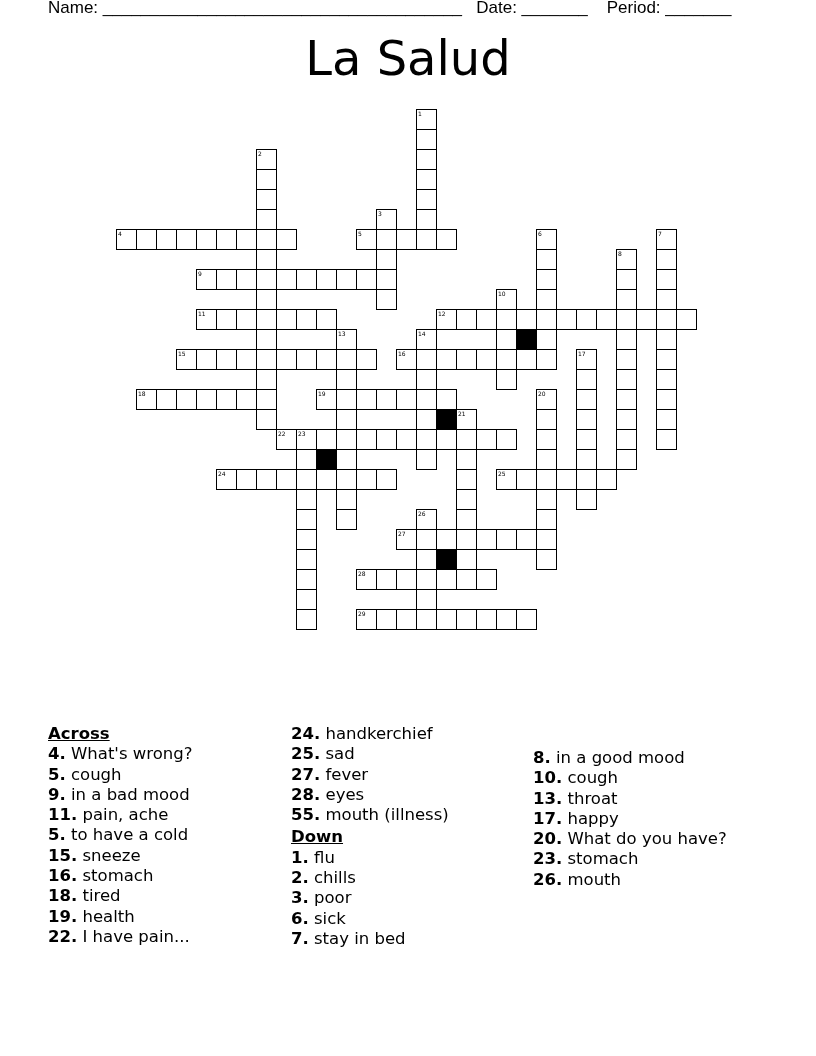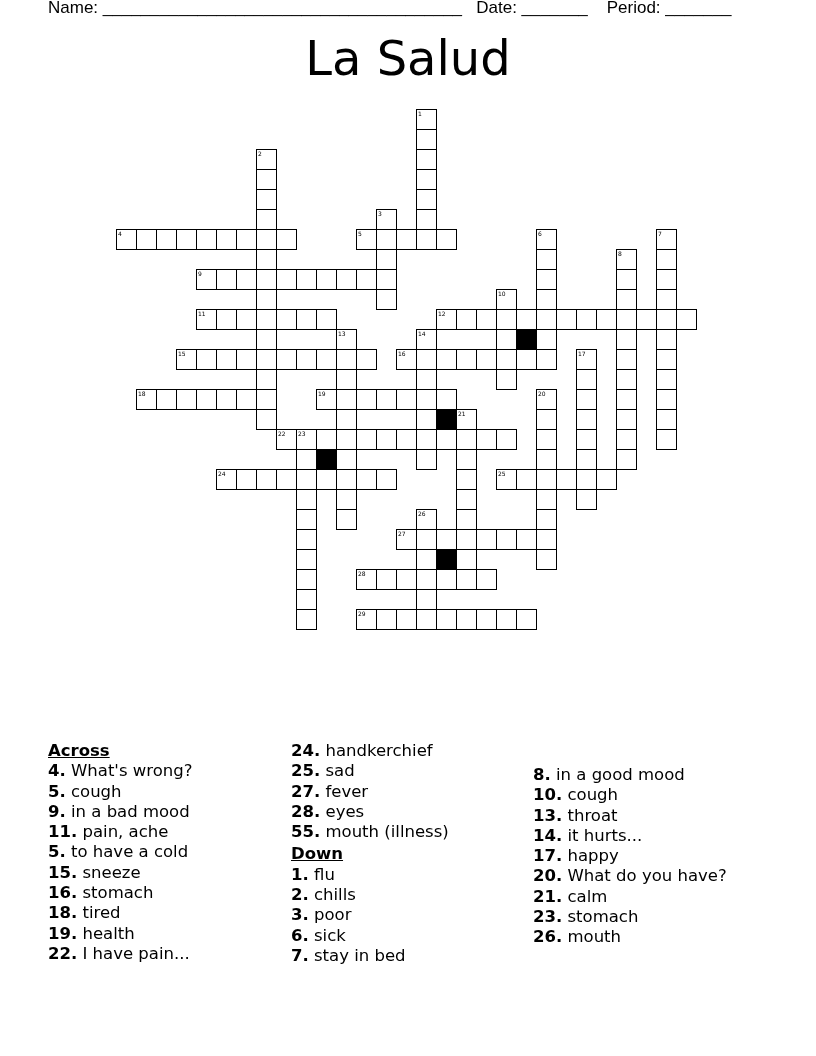--- a/index.html
+++ b/index.html
@@ -19,21 +19,21 @@
     position: absolute; width: 20px; height: 20px; box-sizing: border-box;
     border: 1px solid #000; background: #fff; margin-left: -1px; margin-top: -1px;
     width: 21px; height: 21px;
   }
   .cell.black { background: #000; }
   .cell .num {
     position: absolute; top: 0px; left: 1px; font-family: "DejaVu Sans", sans-serif;
     font-size: 6px; line-height: 7px; color: #000;
   }
   .clues {
-    position: absolute; top: 741px; font-family: "DejaVu Sans", sans-serif; font-size: 16.5px;
+    position: absolute; top: 724px; font-family: "DejaVu Sans", sans-serif; font-size: 16.5px;
     line-height: 20.3px;
   }
   .clues .heading { text-decoration: underline; font-weight: bold; }
   .clues .clue b { font-weight: bold; }
   .col1 { left: 48px; }
   .col2 { left: 291px; }
   .col3 { left: 533px; margin-top: 24px; }
 </style>
 </head>
 <body>
@@ -351,20 +351,18 @@
       <div class="clue"><b>3.</b><span> poor</span></div>
       <div class="clue"><b>6.</b><span> sick</span></div>
       <div class="clue"><b>7.</b><span> stay in bed</span></div>
     </div>
 </div>
 <div class="clues col3">
   <div>
       <div class="clue"><b>8.</b><span> in a good mood</span></div>
       <div class="clue"><b>10.</b><span> cough</span></div>
       <div class="clue"><b>13.</b><span> throat</span></div>
-      <div class="clue"><b>14.</b><span> it hurts...</span></div>
       <div class="clue"><b>17.</b><span> happy</span></div>
       <div class="clue"><b>20.</b><span> What do you have?</span></div>
-      <div class="clue"><b>21.</b><span> calm</span></div>
       <div class="clue"><b>23.</b><span> stomach</span></div>
       <div class="clue"><b>26.</b><span> mouth</span></div>
     </div>
 </div>
 
 </body></html>

